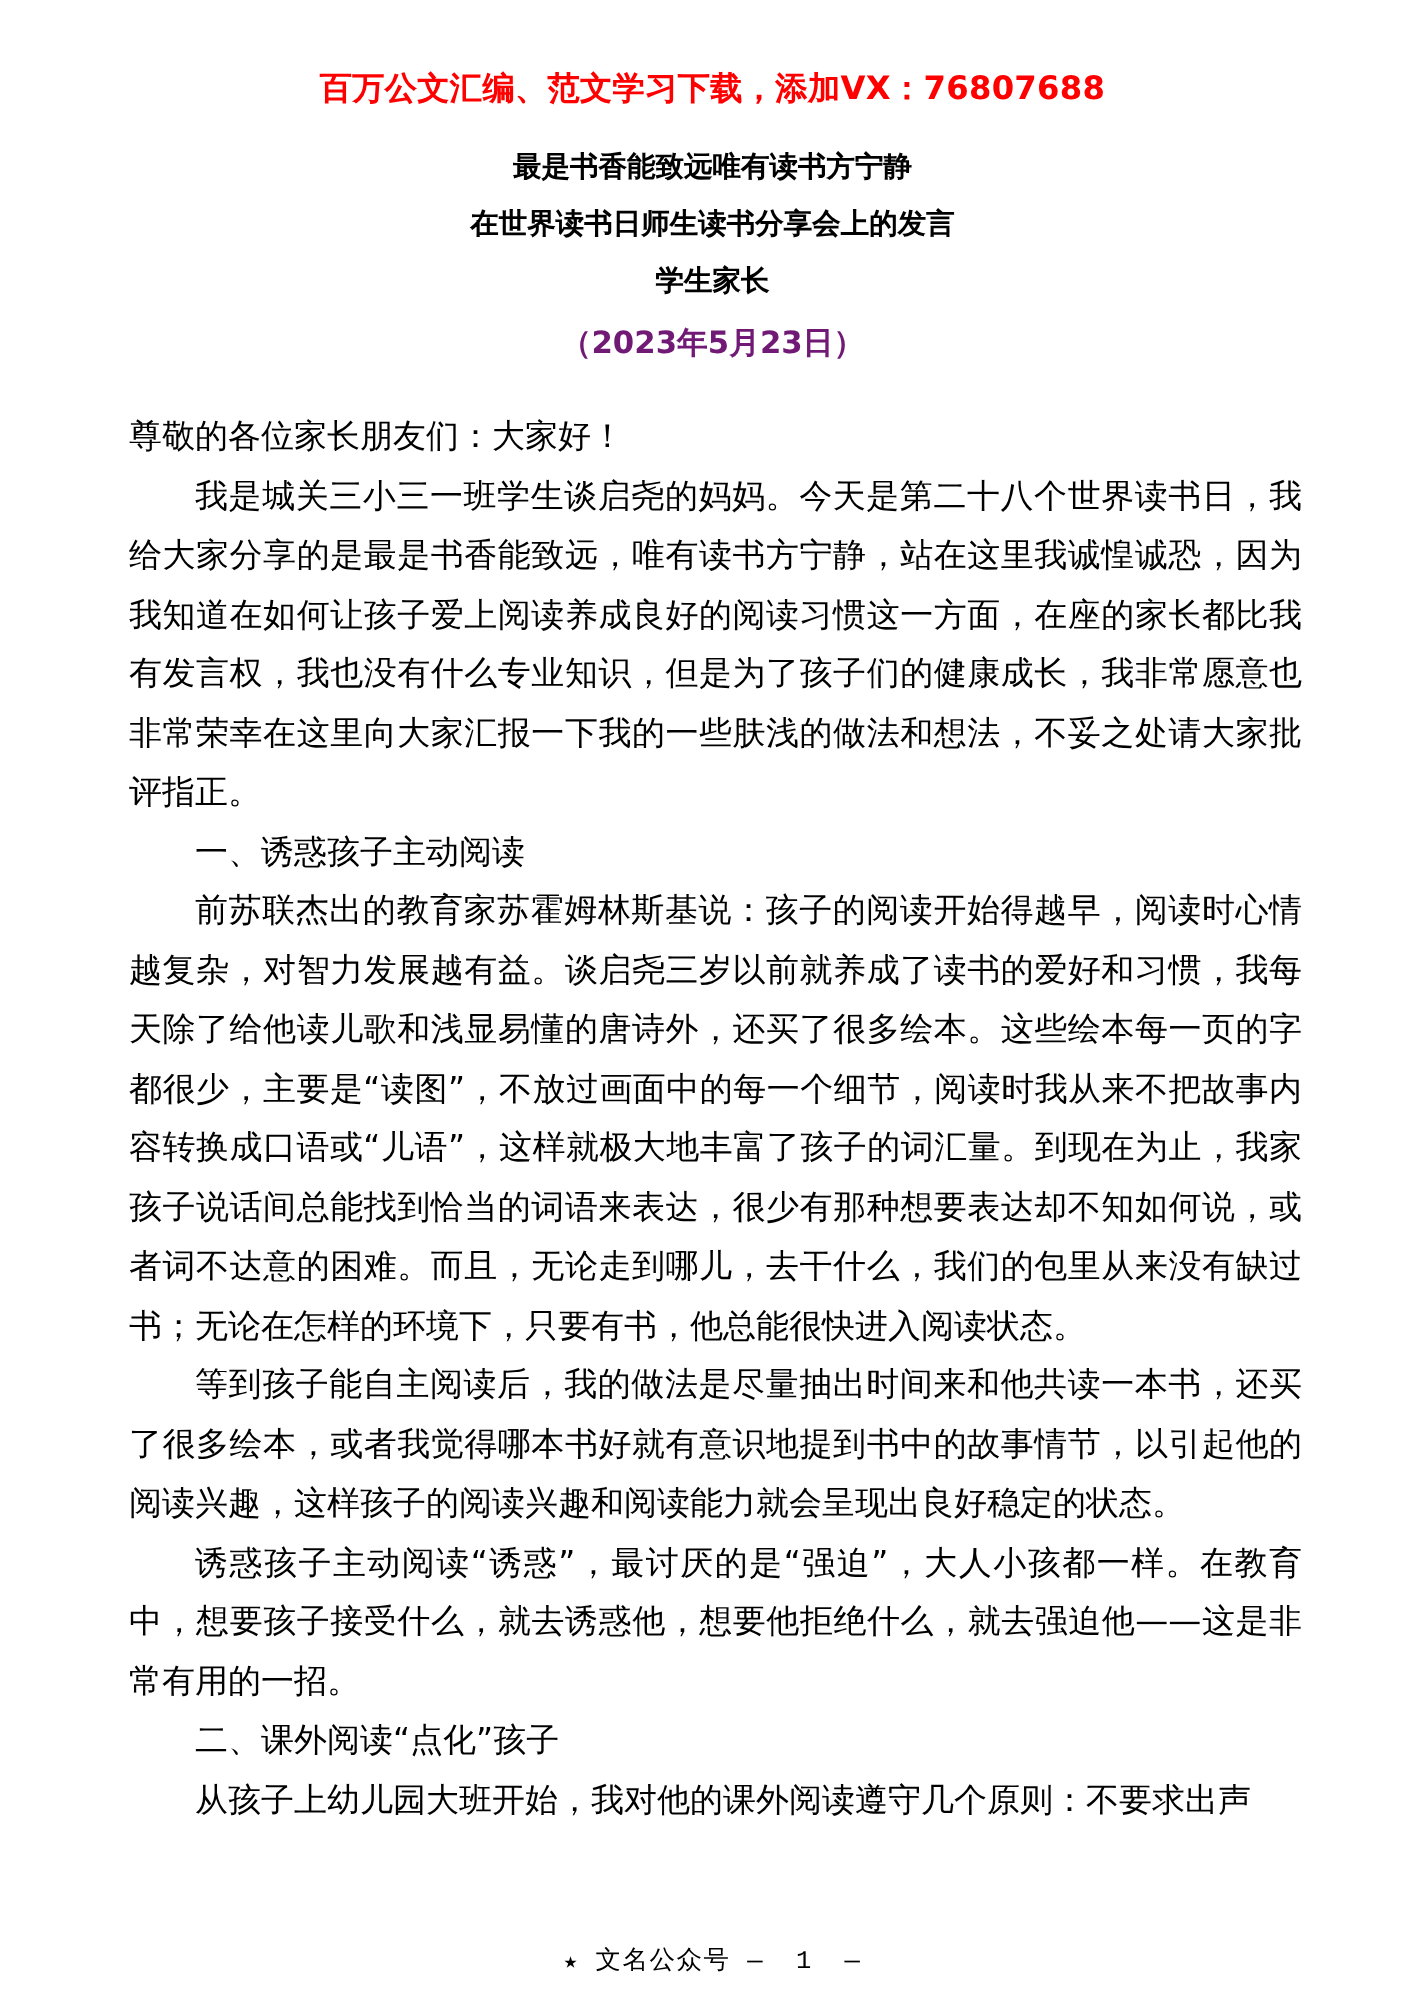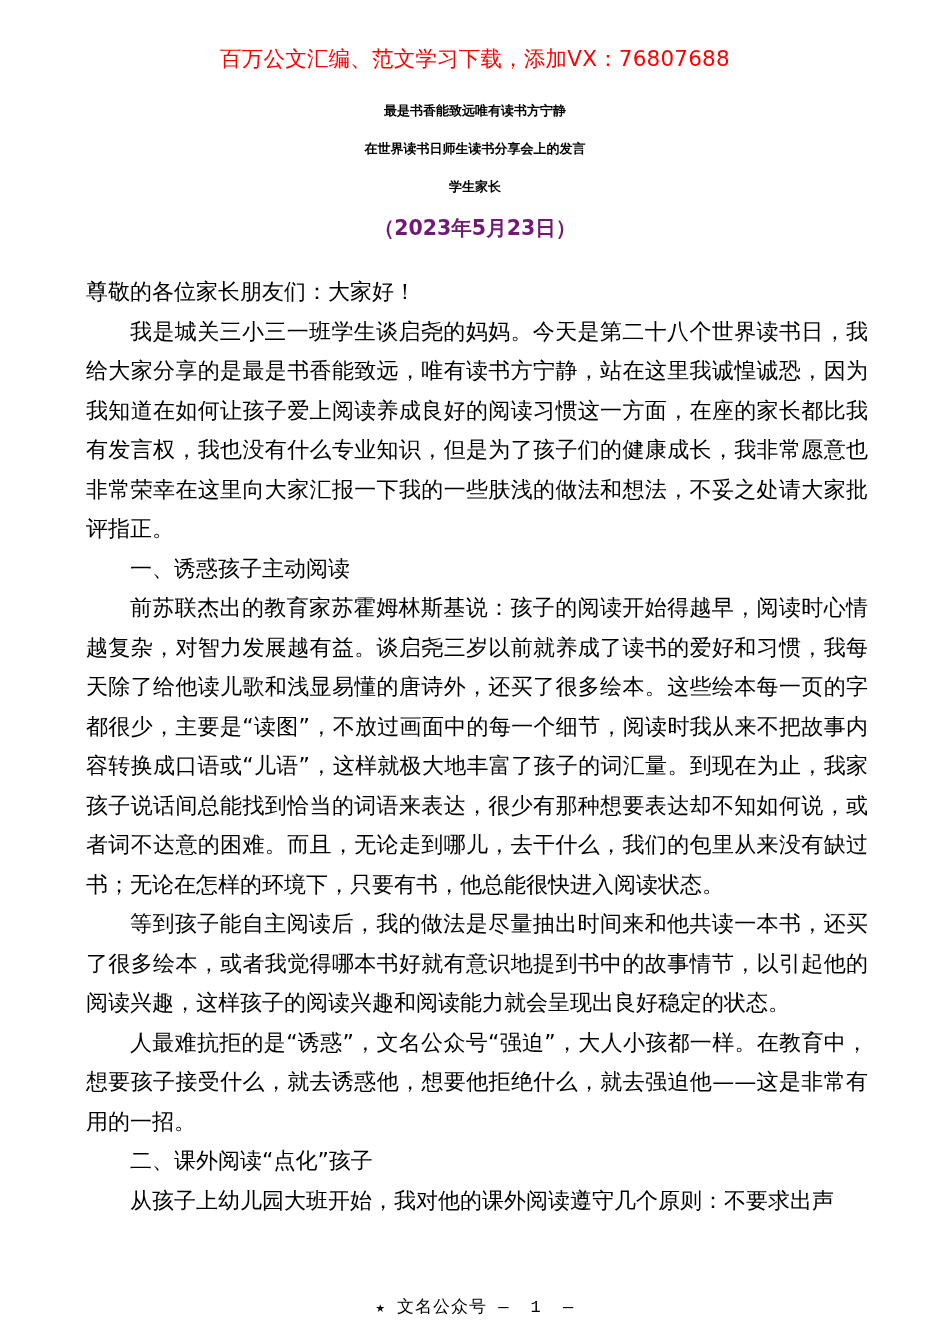--- a/index.html
+++ b/index.html
@@ -20,33 +20,33 @@
     overflow: hidden;
   }
   .banner {
     position: absolute;
     top: 44px;
     left: 0;
     width: 950px;
     text-align: center;
     color: #ff0000;
     font-size: 21.5px;
-    font-weight: normal;
+    font-weight: bold;
     letter-spacing: 0.2px;
     white-space: nowrap;
   }
   .titleblock {
     position: absolute;
     top: 92px;
     left: 0;
     width: 950px;
     text-align: center;
   }
   .title-line {
-    font-size: 13px;
+    font-size: 19px;
     font-weight: bold;
     line-height: 38px;
     color: #000000;
   }
   .title-date {
     font-size: 20.5px;
     font-weight: bold;
     line-height: 44px;
     color: #701a75;
   }
@@ -103,21 +103,21 @@
     <div class="title-line">学生家长</div>
     <div class="title-date">（2023年5月23日）</div>
   </div>
 
   <div class="body">
     <p class="para">尊敬的各位家长朋友们：大家好！</p>
     <p class="para indent">我是城关三小三一班学生谈启尧的妈妈。今天是第二十八个世界读书日，我给大家分享的是最是书香能致远，唯有读书方宁静，站在这里我诚惶诚恐，因为我知道在如何让孩子爱上阅读养成良好的阅读习惯这一方面，在座的家长都比我有发言权，我也没有什么专业知识，但是为了孩子们的健康成长，我非常愿意也非常荣幸在这里向大家汇报一下我的一些肤浅的做法和想法，不妥之处请大家批评指正。</p>
     <p class="para indent">一、诱惑孩子主动阅读</p>
     <p class="para indent">前苏联杰出的教育家苏霍姆林斯基说：孩子的阅读开始得越早，阅读时心情越复杂，对智力发展越有益。谈启尧三岁以前就养成了读书的爱好和习惯，我每天除了给他读儿歌和浅显易懂的唐诗外，还买了很多绘本。这些绘本每一页的字都很少，主要是“读图”，不放过画面中的每一个细节，阅读时我从来不把故事内容转换成口语或“儿语”，这样就极大地丰富了孩子的词汇量。到现在为止，我家孩子说话间总能找到恰当的词语来表达，很少有那种想要表达却不知如何说，或者词不达意的困难。而且，无论走到哪儿，去干什么，我们的包里从来没有缺过书；无论在怎样的环境下，只要有书，他总能很快进入阅读状态。</p>
     <p class="para indent">等到孩子能自主阅读后，我的做法是尽量抽出时间来和他共读一本书，还买了很多绘本，或者我觉得哪本书好就有意识地提到书中的故事情节，以引起他的阅读兴趣，这样孩子的阅读兴趣和阅读能力就会呈现出良好稳定的状态。</p>
-    <p class="para indent">人最难抗拒的是“诱惑”，文名公众号“强迫”，大人小孩都一样。在教育中，想要孩子接受什么，就去诱惑他，想要他拒绝什么，就去强迫他——这是非常有用的一招。</p>
+    <p class="para indent">诱惑孩子主动阅读“诱惑”，最讨厌的是“强迫”，大人小孩都一样。在教育中，想要孩子接受什么，就去诱惑他，想要他拒绝什么，就去强迫他——这是非常有用的一招。</p>
     <p class="para indent">二、课外阅读“点化”孩子</p>
     <p class="para indent">从孩子上幼儿园大班开始，我对他的课外阅读遵守几个原则：不要求出声</p>
   </div>
 
   <div class="footer">
     <span class="footer-inner">
       <span class="star">★</span>
       <span>文名公众号</span>
       <span>—</span>
       <span class="pgnum">1</span>

